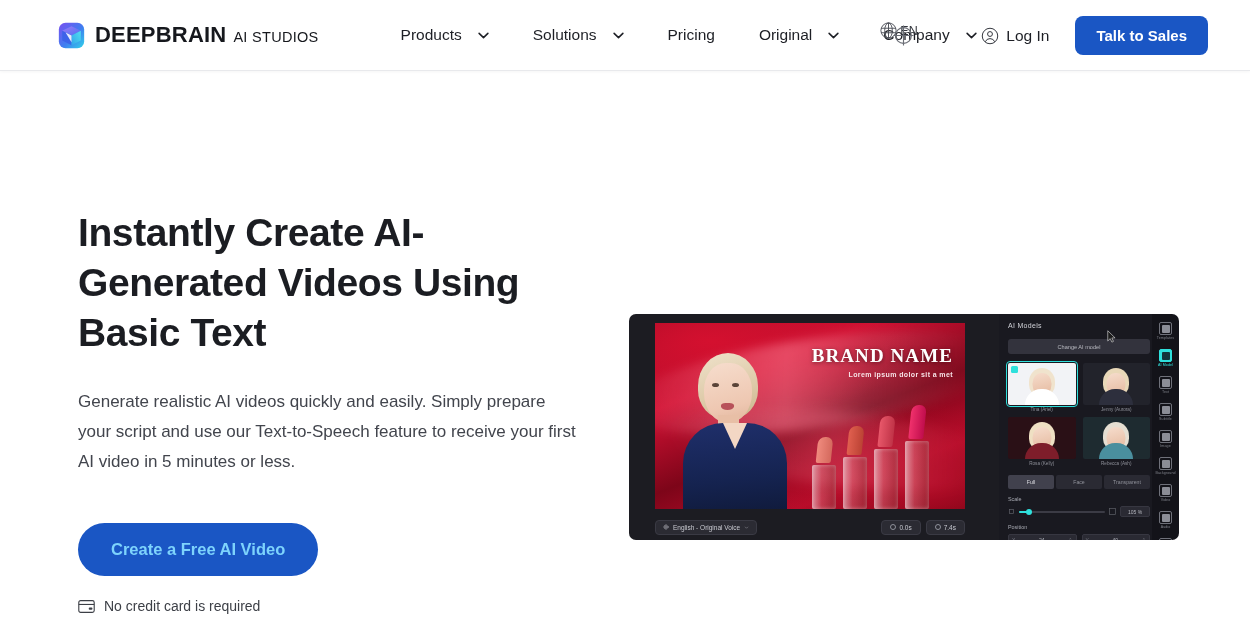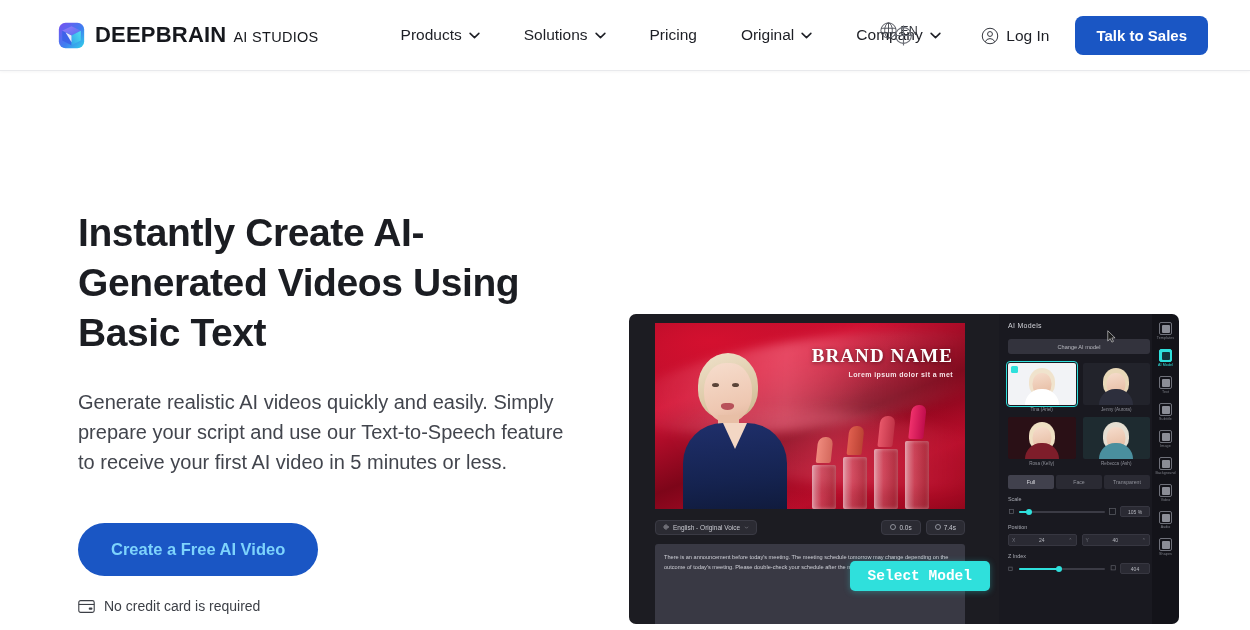--- a/index.html
+++ b/index.html
@@ -52,21 +52,21 @@
 
   .nav {
     display: flex;
     align-items: center;
     margin-left: 60px;
     gap: 0px;
   }
   .nav-item {
     display: flex;
     align-items: center;
-    gap: 7px;
+    gap: 16px;
     padding: 8px 22px;
     font-size: 15.5px;
     color: #1d1f25;
     cursor: pointer;
     white-space: nowrap;
     position: relative;
   }
   .chev {
     width: 11px; height: 7px;
     display: inline-block;
@@ -138,21 +138,21 @@
   .hero-title {
     font-size: 39px;
     line-height: 50px;
     font-weight: 700;
     letter-spacing: -0.4px;
     color: #1b1d22;
     max-width: 470px;
   }
   .hero-sub {
     margin-top: 29px;
-    font-size: 20px;
+    font-size: 17px;
     line-height: 30px;
     color: #42454d;
     max-width: 500px;
   }
   .hero-cta {
     margin-top: 46px;
     display: inline-block;
     background: #1a56c4;
     color: #7dd3fc;
     font-size: 16.5px;
@@ -172,21 +172,21 @@
     color: #3c3f46;
   }
   .card-icon { width: 17px; height: 13px; display: block; flex: none; }
 
   
   .demo {
     position: absolute;
     left: 629px;
     top: 243px;
     width: 550px;
-    height: 310px;
+    height: 226px;
     background: #e5e5e5;
     border-radius: 7px;
     overflow: hidden;
     display: flex;
   }
   .demo-main {
     width: 370px;
     height: 310px;
     background: #1c1c22;
     position: relative;

